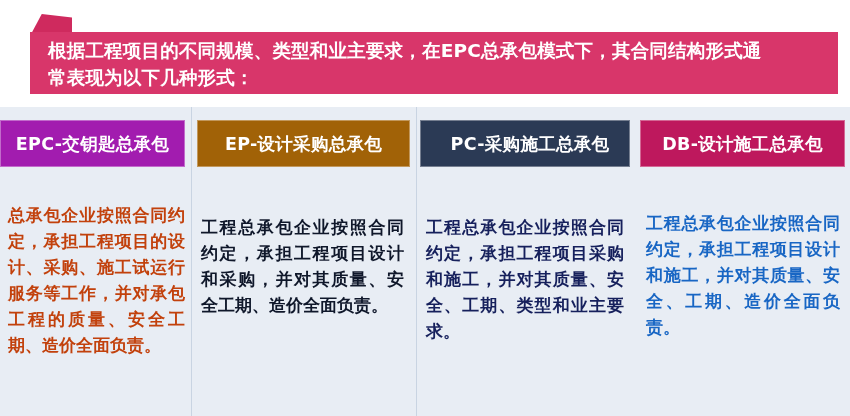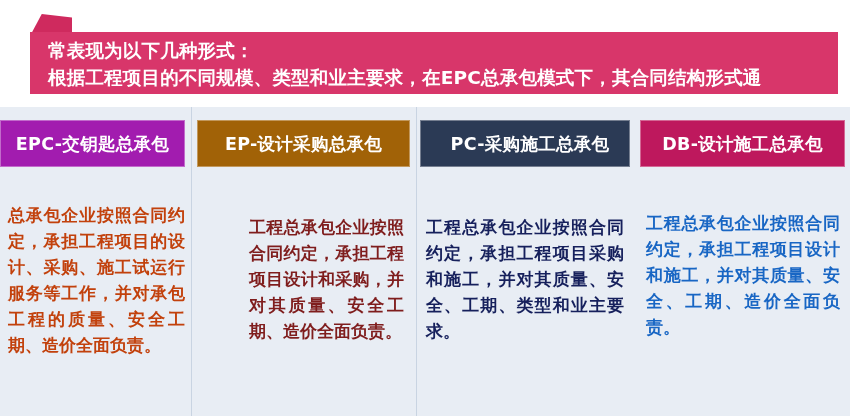--- a/index.html
+++ b/index.html
@@ -122,34 +122,34 @@
     flex: 1 1 auto;
     padding: 36px 8px 0 10px;
     font-size: 17px;
     font-weight: bold;
     line-height: 26px;
     letter-spacing: 0px;
     text-align: justify;
     word-break: break-all;
   }
   .col-1 .col-body { color: #c2410c; padding-left: 8px;  padding-right: 6px; padding-top: 35px; }
-  .col-2 .col-body { color: #7f1d1d; padding-right: 12px; padding-top: 47px; margin-left: 48px; }
+  .col-2 .col-body { color: #0f172a; padding-right: 12px; padding-top: 47px; }
   .col-3 .col-body { color: #16205c; padding-left: 10px; padding-right: 12px; padding-top: 47px; }
   .col-4 .col-body { color: #1866c4; padding-left: 10px; padding-right: 10px; padding-top: 43px; }
 </style>
 </head>
 <body>
 
 <div class="slide">
 
   <div class="banner-wrap">
     <div class="banner-fold"></div>
     <div class="banner-body">
+      <div class="banner-line">根据工程项目的不同规模、类型和业主要求，在EPC总承包模式下，其合同结构形式通</div>
       <div class="banner-line">常表现为以下几种形式：</div>
-      <div class="banner-line">根据工程项目的不同规模、类型和业主要求，在EPC总承包模式下，其合同结构形式通</div>
     </div>
   </div>
 
   <div class="columns">
 
     <div class="col col-1">
       <div class="col-head">
         <span class="col-head-text">EPC-交钥匙总承包</span>
       </div>
       <div class="col-body">总承包企业按照合同约定，承担工程项目的设计、采购、施工试运行服务等工作，并对承包工程的质量、安全工期、造价全面负责。</div>

